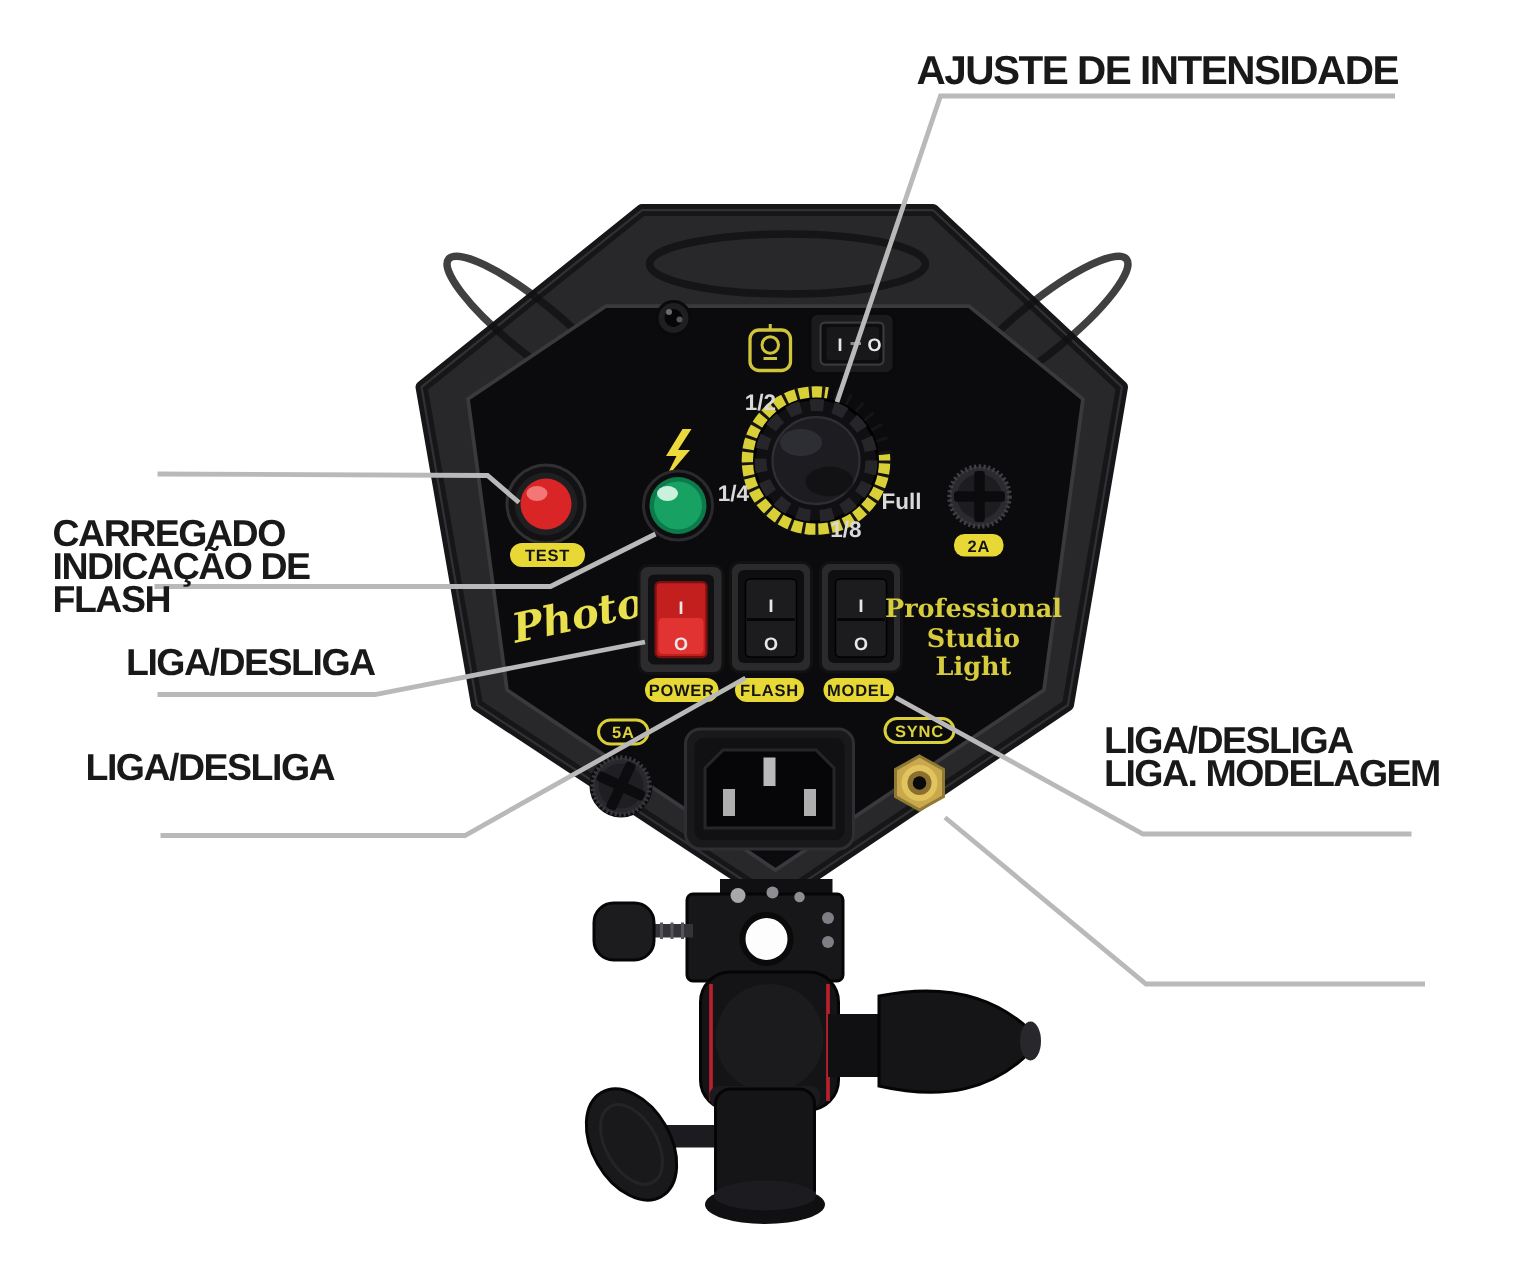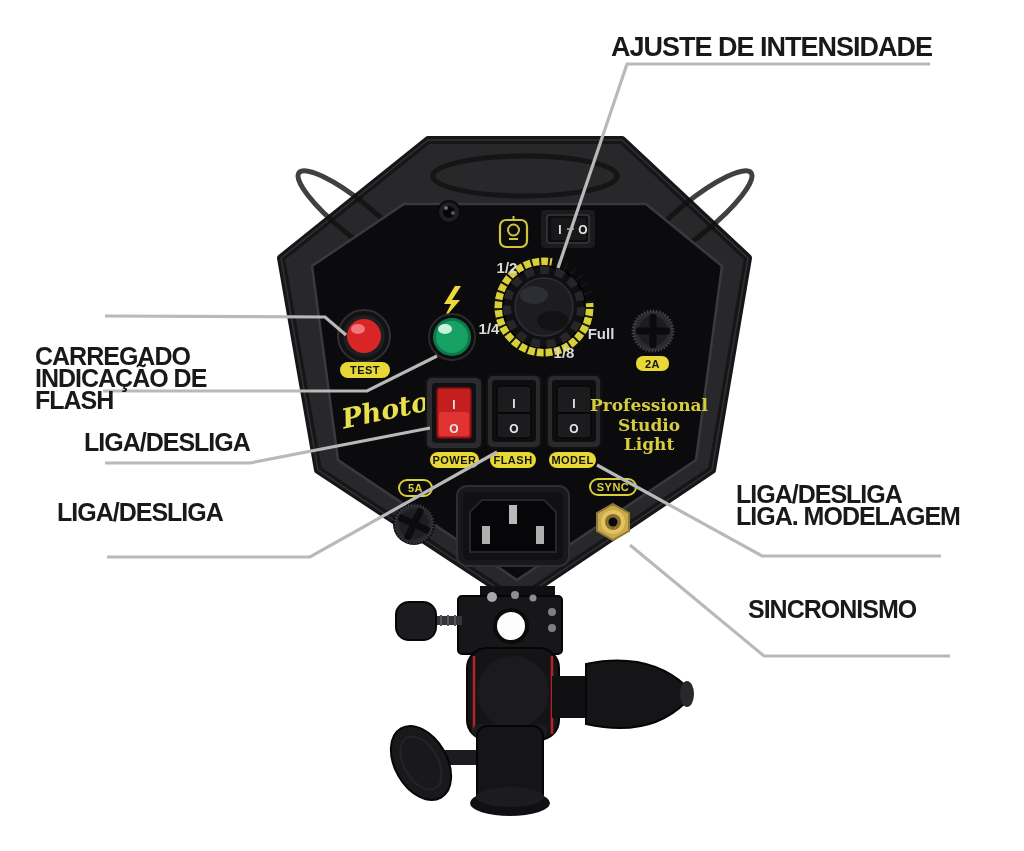--- a/index.html
+++ b/index.html
@@ -247,16 +247,15 @@
   <div class="ann" style="left:57px; top:501px; width:262px;">
     <span class="l">LIGA/DESLIGA</span>
   </div>
 
   <div class="ann" style="left:736px; top:483px; width:272px;">
     <span class="l">LIGA/DESLIGA</span>
     <span class="l">LIGA. MODELAGEM</span>
   </div>
 
   <div class="ann" style="left:748px; top:598px; width:220px;">
-    <span class="l">SINCRONISMO</span>
   </div>
 
 </div>
 
 </body></html>

